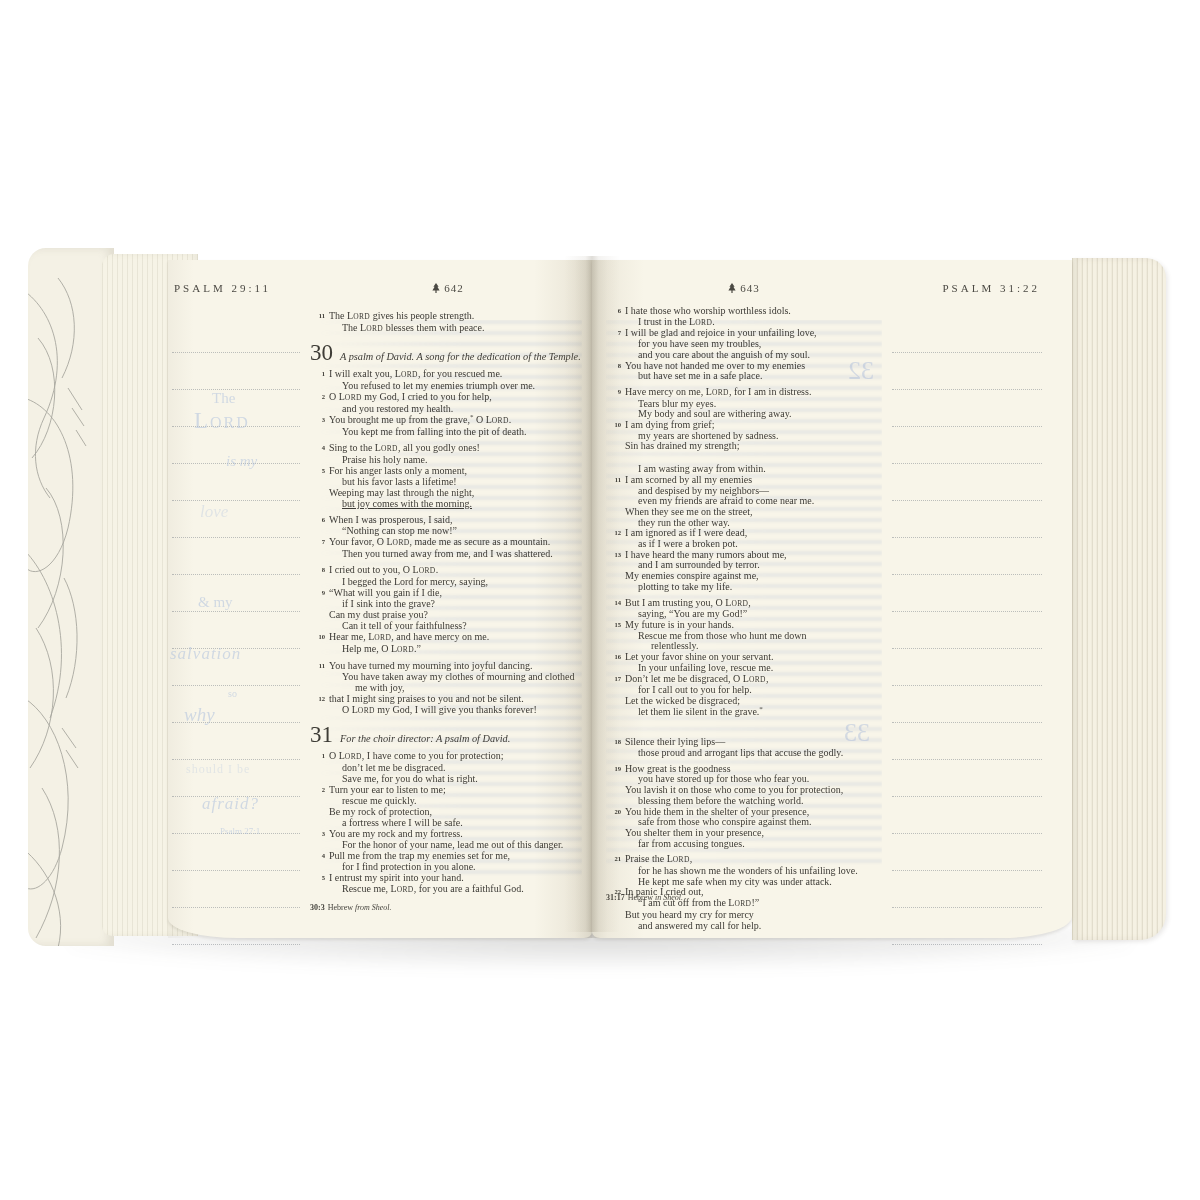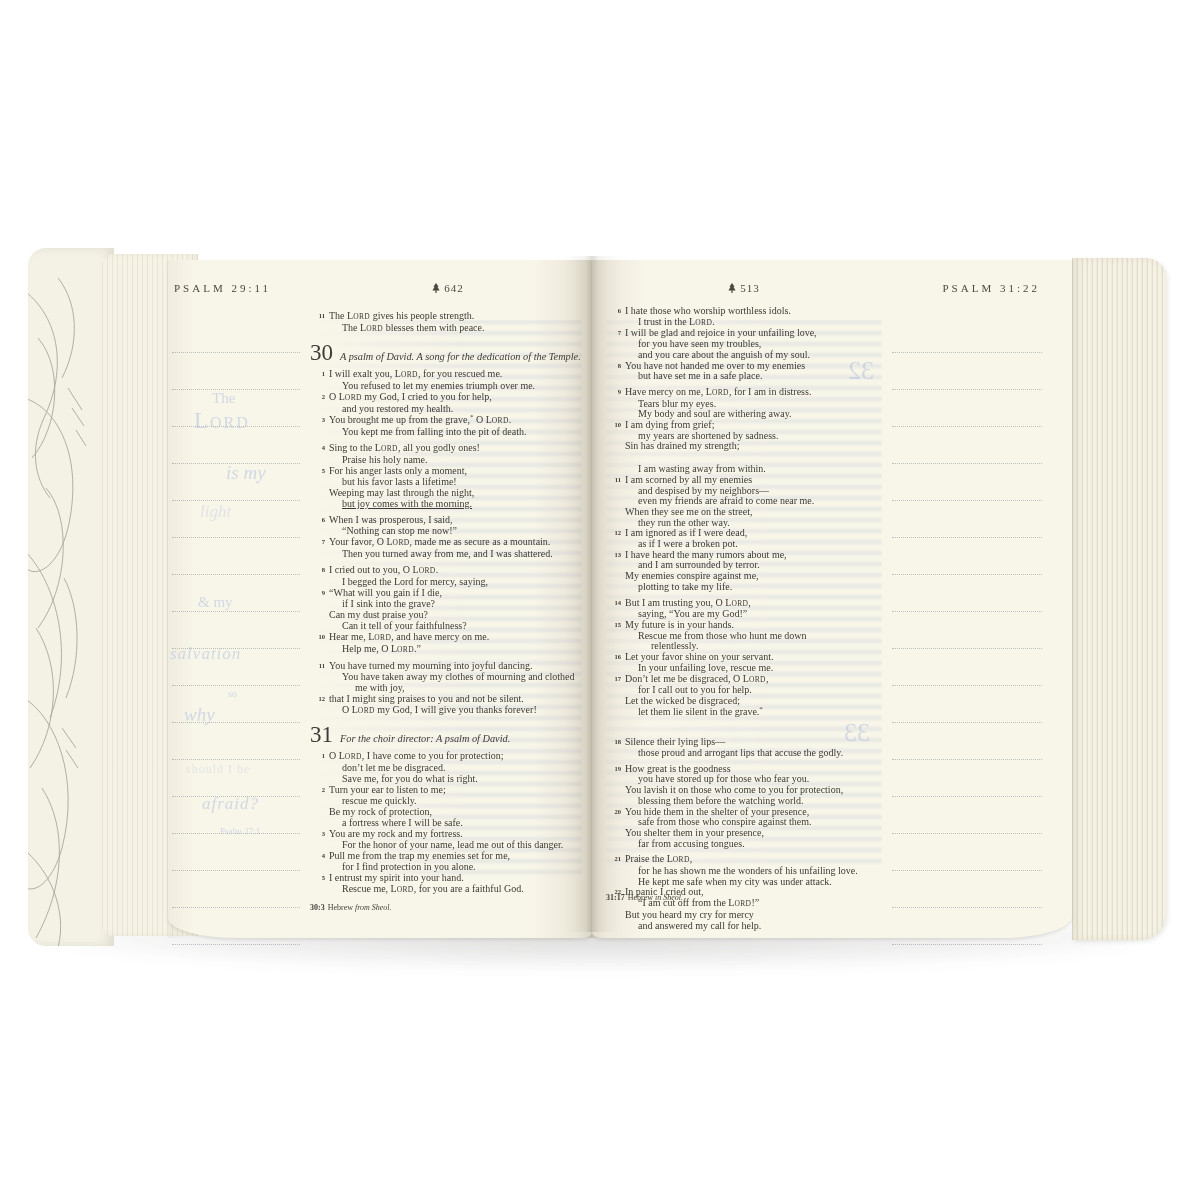--- a/index.html
+++ b/index.html
@@ -133,22 +133,22 @@
           <div class="jline"></div>
           <div class="jline"></div>
           <div class="jline"></div>
           <div class="jline"></div>
           <div class="jline"></div>
         </div>
 
       <div class="margin-art">
         <span class="gw" style="left:44px;top:130px;font-size:15px">The</span>
         <span class="gw gw-sc" style="left:26px;top:148px;font-size:23px;letter-spacing:2px">Lord</span>
-        <span class="gw gw-it" style="left:58px;top:202px;font-size:19px">is my</span>
-        <span class="gw gw-it" style="left:32px;top:242px;font-size:17px;opacity:.3">light</span>
+        <span class="gw gw-it" style="left:58px;top:193px;font-size:15px">is my</span>
+        <span class="gw gw-it" style="left:32px;top:242px;font-size:17px;opacity:.3">love</span>
         <span class="gw" style="left:30px;top:334px;font-size:15px">&amp; my</span>
         <span class="gw gw-it" style="left:2px;top:384px;font-size:17px;letter-spacing:1px">salvation</span>
         <span class="gw" style="left:60px;top:428px;font-size:10px">so</span>
         <span class="gw gw-it" style="left:16px;top:444px;font-size:19px">why</span>
         <span class="gw" style="left:18px;top:502px;font-size:12px;opacity:.28;letter-spacing:1px">should I be</span>
         <span class="gw gw-it" style="left:34px;top:534px;font-size:17px;letter-spacing:1px">afraid?</span>
         <span class="gw" style="left:52px;top:566px;font-size:9px">Psalm 27:1</span>
       </div>
 
       <div class="ghostlines gl-l"></div>
@@ -214,21 +214,21 @@
 
       <div class="fnote fn-l">
         <span class="fnref">30:3</span><span>Hebrew</span> <span class="fnit">from Sheol.</span>
       </div>
     </div>
 
     <div class="page page-right">
       <div class="ph-num" style="left:14px;width:276px">
         <span class="fleuron"><svg width="8" height="10" viewBox="0 0 8 10">
               <path d="M4 0 L6.6 3.8 L5.4 3.8 L7.6 7.4 L4.6 7.4 L4.6 10 L3.4 10 L3.4 7.4 L0.4 7.4 L2.6 3.8 L1.4 3.8 Z" fill="#4b4943"></path>
-            </svg></span><span>513</span>
+            </svg></span><span>643</span>
       </div>
       <div class="ph" style="right:32px">PSALM 31:22</div>
 
       <div class="jlines jl-right">
           <div class="jline"></div>
           <div class="jline"></div>
           <div class="jline"></div>
           <div class="jline"></div>
           <div class="jline"></div>
           <div class="jline"></div>

